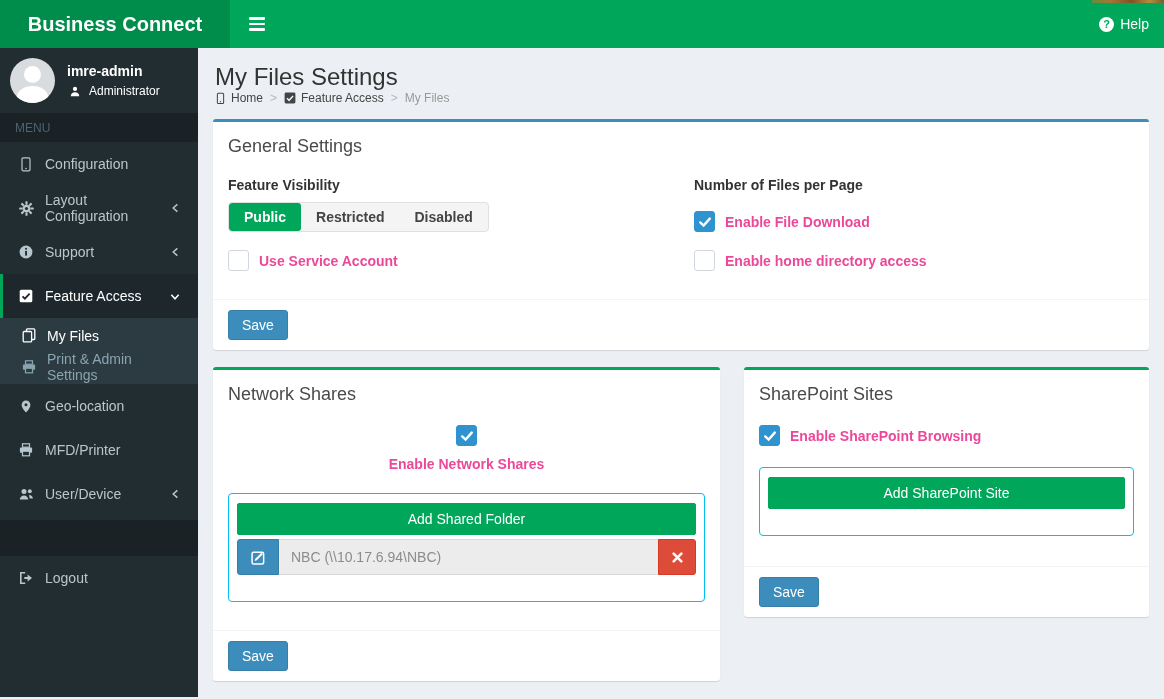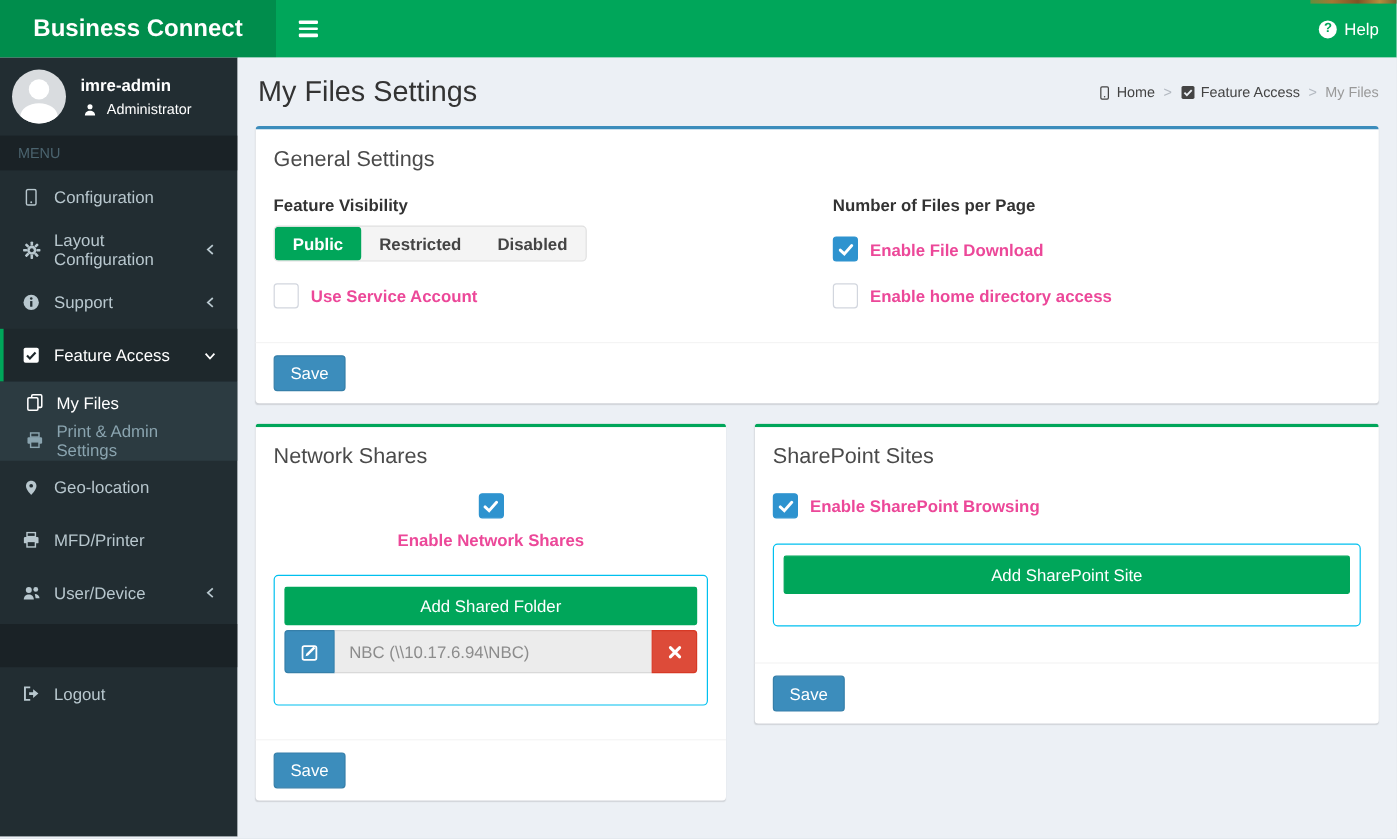--- a/index.html
+++ b/index.html
@@ -38,21 +38,21 @@
               border-left:3px solid transparent; cursor:pointer; color:#b8c7ce; }
   .nav-item .lbl { flex:1; }
   .nav-item.active { background:#1e282c; border-left-color:#00a65a; color:#fff; }
   .submenu { background:#2c3b41; padding:2px 0; }
   .sub-item { display:flex; align-items:center; gap:10px; padding:0 15px 0 21px; height:31px; color:#8aa4af; cursor:pointer; }
   .sub-item.active { color:#fff; }
   .side-sep { height:36px; background:#1a2226; margin-top:4px; }
   .sidebar .icon { display:inline-flex; width:16px; justify-content:center; flex-shrink:0; }
 
   
-  .content-header { display:flex; align-items:center; justify-content:space-between; padding:15px 0 14px 2px; }
+  .content-header { display:flex; align-items:flex-start; justify-content:space-between; padding:15px 0 14px 2px;flex-direction:column; }
   .page-title { margin:0; font-size:24px; font-weight:normal; color:#333; }
   .breadcrumb { display:flex; align-items:center; gap:7px; font-size:12px; color:#444; }
   .breadcrumb .crumb { display:flex; align-items:center; gap:5px; cursor:pointer; }
   .breadcrumb .sep { color:#b3b9c1; }
   .breadcrumb .sep::before { content:">"; }
   .breadcrumb .current { color:#999; cursor:default; }
 
   
   .panel { background:#fff; border-radius:3px; box-shadow:0 1px 1px rgba(0,0,0,.12); border-top:3px solid #3c8dbc; margin-bottom:17px; }
   .panel.green-top { border-top-color:#00a65a; }
@@ -77,21 +77,21 @@
   .checkbox.checked { background:#2e93cf; border-color:#2e93cf; }
   .checkbox.checked svg { display:block; }
   .checkbox-label { font-weight:bold; font-size:14px; color:#ec4899; }
 
   .select-box { position:relative; height:34px; background:#fff; border:1px solid #d2d6de; border-radius:1px;
                 display:flex; align-items:center; padding:0 24px 0 12px; font-size:14px; color:#555; cursor:pointer; }
   .select-arrow { position:absolute; top:2px; right:2px; bottom:2px; width:17px; background:#f0f0f0;
                   border:1px solid #b9b9b9; display:flex; align-items:center; justify-content:center; }
 
   .bottom-row { display:flex; gap:24px; align-items:flex-start; }
-  .panel-network { width:392px; flex-shrink:0; }
+  .panel-network { width:507px; flex-shrink:0; }
   .panel-sharepoint { flex:1; }
 
   .share-box { border:1px solid #00c0ef; border-radius:4px; padding:9px 8px 26px; margin-top:21px; }
   .btn-add { display:block; width:100%; background:#00a65a; border:1px solid #00a65a; color:#fff;
              padding:7px 0; text-align:center; font-size:14px; border-radius:2px; cursor:pointer; }
   .share-row { display:flex; height:36px; margin-top:4px; }
   .btn-edit { width:42px; background:#3c8dbc; border:1px solid #367fa9; color:#fff; border-radius:3px 0 0 3px;
               display:flex; align-items:center; justify-content:center; cursor:pointer; }
   .share-input { flex:1; min-width:0; background:#ececec; border:1px solid #d9d9d9; border-left:none; border-right:none;
                  color:#8c8c8c; font-size:14px; display:flex; align-items:center; padding:0 12px; white-space:nowrap; overflow:hidden; }

